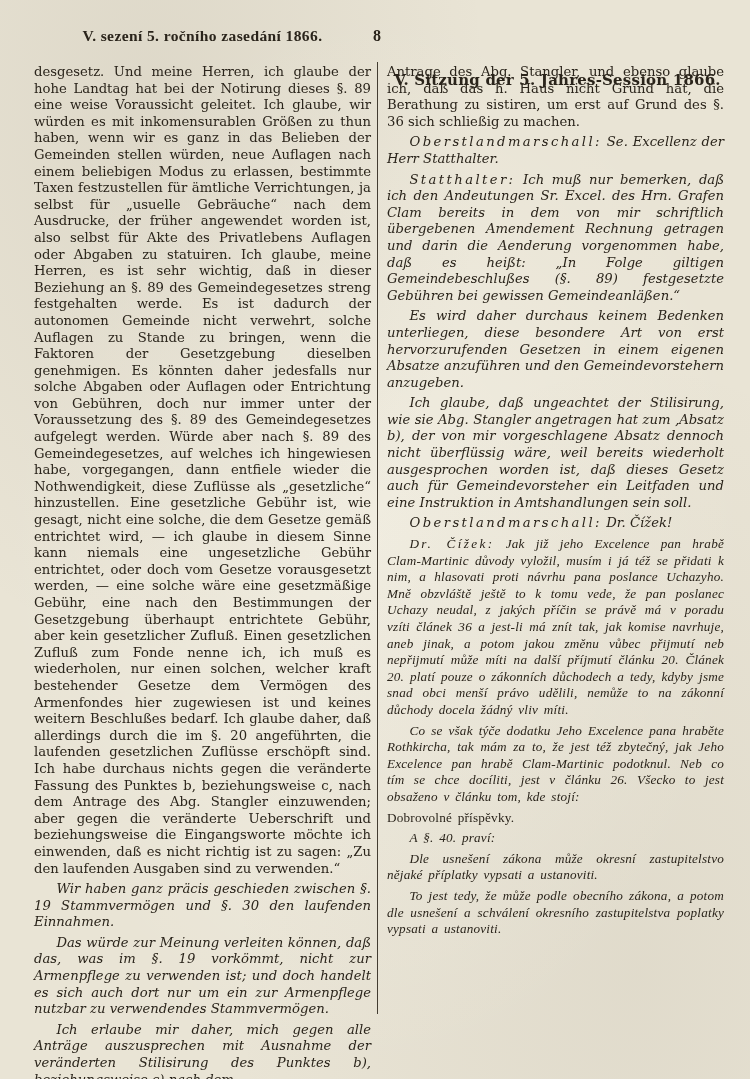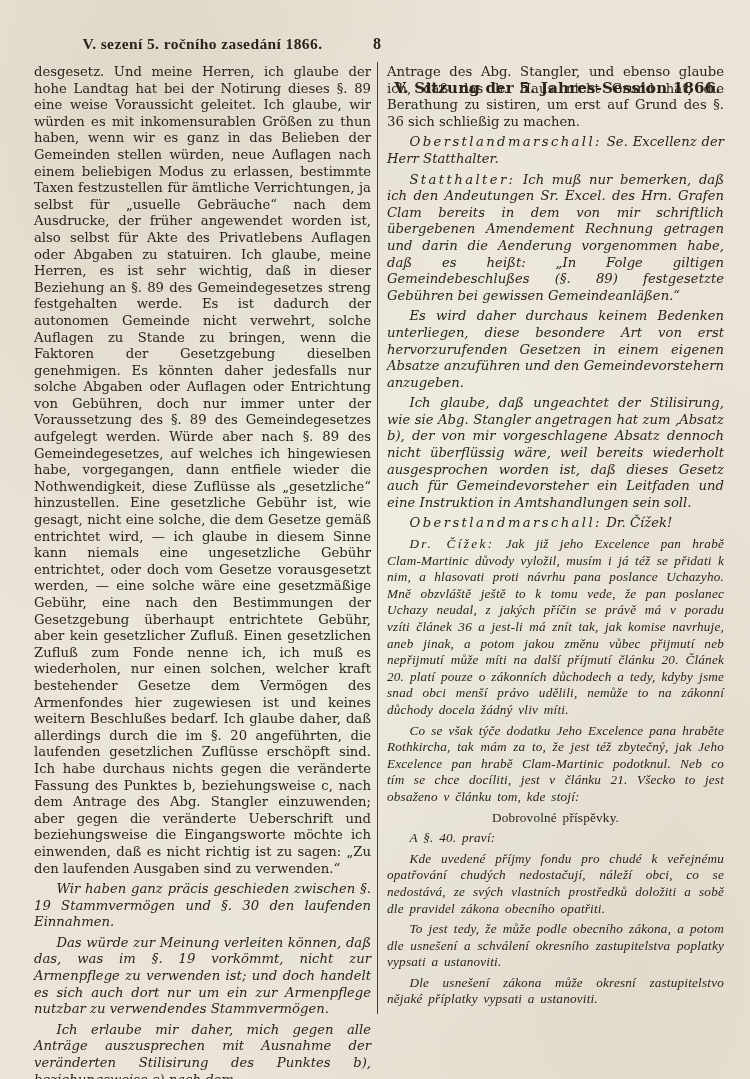--- a/index.html
+++ b/index.html
@@ -16,21 +16,21 @@
     overflow: hidden;
     background:
       radial-gradient(ellipse at 20% 10%, rgba(120,110,90,0.10), rgba(0,0,0,0) 40%),
       radial-gradient(ellipse at 85% 90%, rgba(120,110,90,0.08), rgba(0,0,0,0) 45%),
       radial-gradient(ellipse at 50% 50%, rgba(255,253,245,0.35), rgba(0,0,0,0) 70%),
       #e9e4d5;
     color: #2a241b;
   }
   .header {
     position: absolute;
-    top: 35px;
+    top: 27px;
     left: 0;
     width: 750px;
     height: 22px;
   }
   .header-left {
     position: absolute;
     left: 30px;
     width: 345px;
     text-align: center;
     font-family: "Liberation Serif", serif;
@@ -81,21 +81,21 @@
     background: #433c31;
   }
   .col-left { font-family: "DejaVu Serif", serif; }
   .col-right { font-family: "DejaVu Serif", serif; }
   p.para {
     margin: 4px;
     text-indent: 0;
   }
   p.para.indent { text-indent: 1.7em; font-style: italic; }
   p.para.center {
-    text-align: center;
+    text-align: left;
     text-indent: 0;
   }
   p.para.czech {
     font-family: "Liberation Serif", serif;
     word-spacing: 2.2px;
     letter-spacing: 0.2px;
   }
   .spaced { letter-spacing: 2.4px; }
 </style>
 </head>
@@ -118,22 +118,21 @@
       </div>
     <div class="col-divider"></div>
     <div class="column col-right">
         <p class="para"><span>Antrage des Abg. Stangler, und ebenso glaube ich, daß das h. Haus nicht Grund hat, die Berathung zu sistiren, um erst auf Grund des §. 36 sich schließig zu machen.</span></p>
         <p class="para indent"><span class="spaced">Oberstlandmarschall:</span><span> Se. Excellenz der Herr Statthalter.</span></p>
         <p class="para indent"><span class="spaced">Statthalter:</span><span> Ich muß nur bemerken, daß ich den Andeutungen Sr. Excel. des Hrn. Grafen Clam bereits in dem von mir schriftlich übergebenen Amendement Rechnung getragen und darin die Aenderung vorgenommen habe, daß es heißt: „In Folge giltigen Gemeindebeschlußes (§. 89) festgesetzte Gebühren bei gewissen Gemeindeanläßen.“</span></p>
         <p class="para indent"><span>Es wird daher durchaus keinem Bedenken unterliegen, diese besondere Art von erst hervorzurufenden Gesetzen in einem eigenen Absatze anzuführen und den Gemeindevorstehern anzugeben.</span></p>
         <p class="para indent"><span>Ich glaube, daß ungeachtet der Stilisirung, wie sie Abg. Stangler angetragen hat zum ‚Absatz b), der von mir vorgeschlagene Absatz dennoch nicht überflüssig wäre, weil bereits wiederholt ausgesprochen worden ist, daß dieses Gesetz auch für Gemeindevorsteher ein Leitfaden und eine Instruktion in Amtshandlungen sein soll.</span></p>
         <p class="para indent"><span class="spaced">Oberstlandmarschall:</span><span> Dr. Čížek!</span></p>
         <p class="para indent czech"><span class="spaced">Dr. Čížek:</span><span> Jak již jeho Excelence pan hrabě Clam-Martinic důvody vyložil, musím i já též se přidati k nim, a hlasovati proti návrhu pana poslance Uchazyho. Mně obzvláště ještě to k tomu vede, že pan poslanec Uchazy neudal, z jakých příčin se právě má v poradu vzíti článek 36 a jest-li má znít tak, jak komise navrhuje, aneb jinak, a potom jakou změnu vůbec přijmutí neb nepřijmutí může míti na další příjmutí článku 20. Článek 20. platí pouze o zákonních důchodech a tedy, kdyby jsme snad obci menší právo udělili, nemůže to na zákonní důchody docela žádný vliv míti.</span></p>
-        <p class="para indent czech"><span>Co se však týče dodatku Jeho Excelence pana hraběte Rothkircha, tak mám za to, že jest též zbytečný, jak Jeho Excelence pan hrabě Clam-Martinic podotknul. Neb co tím se chce docíliti, jest v článku 21. Všecko to jest obsaženo v článku tom, kde stojí:</span></p>
+        <p class="para indent czech"><span>Co se však týče dodatku Jeho Excelence pana hraběte Rothkircha, tak mám za to, že jest též zbytečný, jak Jeho Excelence pan hrabě Clam-Martinic podotknul. Neb co tím se chce docíliti, jest v článku 26. Všecko to jest obsaženo v článku tom, kde stojí:</span></p>
         <p class="para center czech"><span>Dobrovolné příspěvky.</span></p>
         <p class="para indent czech"><span>A §. 40. praví:</span></p>
-        <p class="para indent czech"><span>Kde uvedené příjmy fondu pro chudé k veřejnému opatřování chudých nedostačují, náleží obci, co se nedostává, ze svých vlastních prostředků doložiti a sobě dle pravidel zákona obecního opatřiti.</span></p>
+        <p class="para indent czech"><span>Dle usnešení zákona může okresní zastupitelstvo nějaké příplatky vypsati a ustanoviti.</span></p>
         <p class="para indent czech"><span>To jest tedy, že může podle obecního zákona, a potom dle usnešení a schválení okresního zastupitelstva poplatky vypsati a ustanoviti.</span></p>
-        <p class="para indent czech"><span>Dle usnešení zákona může okresní zastupitelstvo nějaké příplatky vypsati a ustanoviti.</span></p>
       </div>
   </div>
 
 </div>
 
 </body></html>

